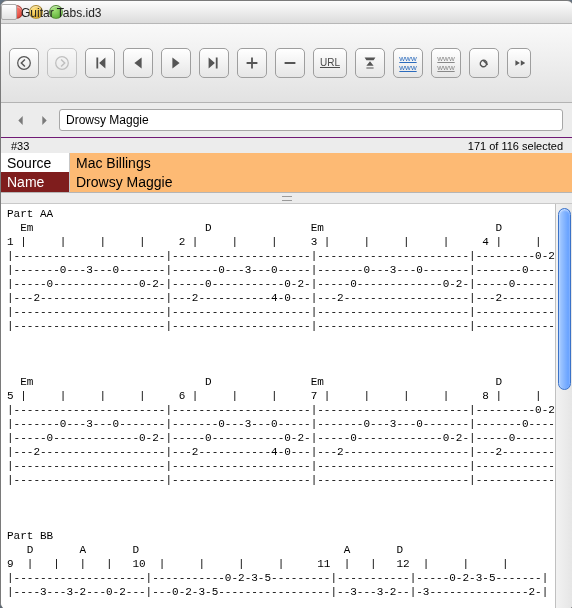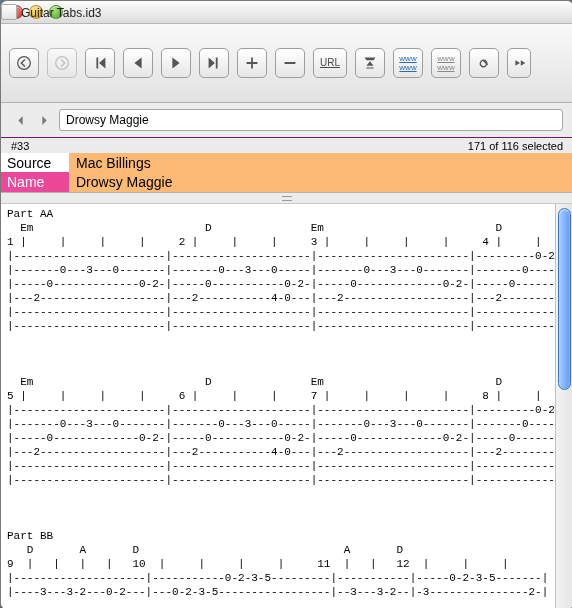--- a/index.html
+++ b/index.html
@@ -23,21 +23,21 @@
 .tbtn.overflow{width:22px}
 .search-row{display:flex;align-items:center;padding:6px 10px;gap:6px;background:#ececec}
 .navarrow{width:18px;height:18px;display:flex;align-items:center;justify-content:center;color:#777}
 .navarrow svg{width:11px;height:11px;fill:#7a7a7a}
 .search-input{flex:1;height:20px;border:1px solid #a7a7a7;border-radius:3px;background:#fff;padding:0 6px;font:12px "Lucida Grande",Arial;color:#000}
 .statusbar{display:flex;justify-content:space-between;padding:2px 10px 2px 10px;font-size:11px;color:#000;background:#ececec;border-top:1px solid #701a75;border-bottom:1px solid #c7c7c7}
 .meta{border-bottom:1px solid #b5b5b5}
 .meta-row{display:flex;height:18px;align-items:flex-end;font-size:14px}
 .meta-row+.meta-row{border-top:1px solid #d0d0d0}
 .meta-label{width:56px;padding:2px 6px;border-right:1px solid #c7c7c7;background:#fff}
-.meta-label.sel{background:#ec4899;color:#fff}
+.meta-label.sel{background:#7f1d1d;color:#fff}
 .meta-val{flex:1;padding:2px 6px;background:#fdba74}
 .splitter{height:10px;background:#ececec;border-bottom:1px solid #c9c9c9;display:flex;align-items:center;justify-content:center}
 .splitter span{width:10px;height:3px;border-top:1px solid #9a9a9a;border-bottom:1px solid #9a9a9a}
 .content-wrap{position:relative;height:calc(608px - 22px - 46px - 32px - 18px - 36px - 10px);}
 .content{position:absolute;left:0;top:0;right:17px;bottom:0;overflow:hidden;background:#fff;border-right:1px solid #b7b7b7}
 pre.tab{margin:0;padding:3px 6px 2px 6px;font:11px/14px "Courier New",Courier,monospace;white-space:pre;color:#000}
 .vscroll{position:absolute;right:0;top:0;width:17px;bottom:0;background:linear-gradient(to right,#f2f2f2,#e5e5e5);border-left:1px solid #c0c0c0}
 .thumb{position:absolute;left:2px;right:2px;top:4px;height:180px;border-radius:7px;background:linear-gradient(to right,#a8ccff,#5d9bff);border:1px solid #3a72c8;box-shadow:inset 0 1px 2px rgba(255,255,255,.7)}
 </style>
 </head>

